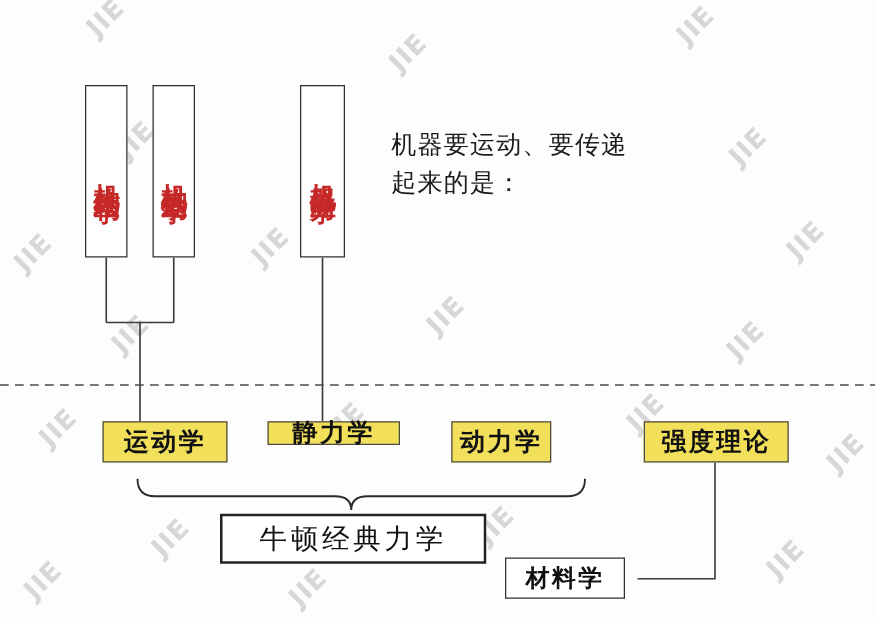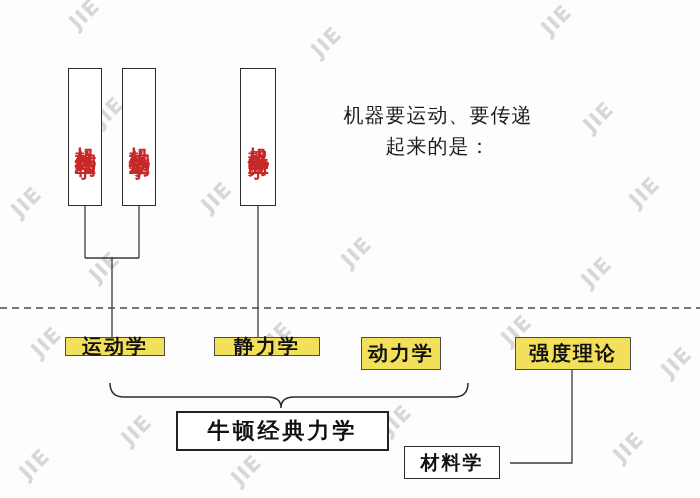--- a/index.html
+++ b/index.html
@@ -47,26 +47,25 @@
     border:1px solid #4a4a4a;
     font-size:20px;
     font-weight:600;
     letter-spacing:2px;
   }
   .note{
     position:absolute;z-index:2;
     left:313px;top:100px;width:250px;
     font-size:20px;line-height:31px;color:#1b1b1b;
     letter-spacing:1px;
-    text-align:center;
   }
   .newton{
     left:176px;top:411px;width:213px;height:40px;
     border:2px solid #222;
-    font-size:22px;font-weight:700;letter-spacing:3px;
+    font-size:22px;font-weight:400;letter-spacing:3px;
   }
   .materials{
     left:404px;top:446px;width:96px;height:33px;
     font-size:19px;font-weight:600;letter-spacing:2px;
   }
 </style>
 </head>
 <body>
 
 <div class="stage">
@@ -109,21 +108,21 @@
 
   <div class="box vbox" style="left:68px;top:68px;width:34px;height:138px">机构结构学</div>
   <div class="box vbox" style="left:122px;top:68px;width:34px;height:138px">机构运动学</div>
   <div class="box vbox" style="left:240px;top:68px;width:36px;height:138px">机器静力学</div>
 
   <div class="note">
     <div>机器要运动、要传递</div>
     <div>起来的是：</div>
   </div>
 
-  <div class="box ybox" style="left:65px;top:337px;width:100px;height:19px">运动学</div>
+  <div class="box ybox" style="left:82px;top:337px;width:100px;height:33px">运动学</div>
   <div class="box ybox" style="left:214px;top:337px;width:106px;height:19px">静力学</div>
   <div class="box ybox" style="left:361px;top:337px;width:80px;height:33px">动力学</div>
   <div class="box ybox" style="left:515px;top:337px;width:116px;height:33px">强度理论</div>
 
   <div class="box newton">牛顿经典力学</div>
   <div class="box materials">材料学</div>
 
 </div>
 
 </body></html>

